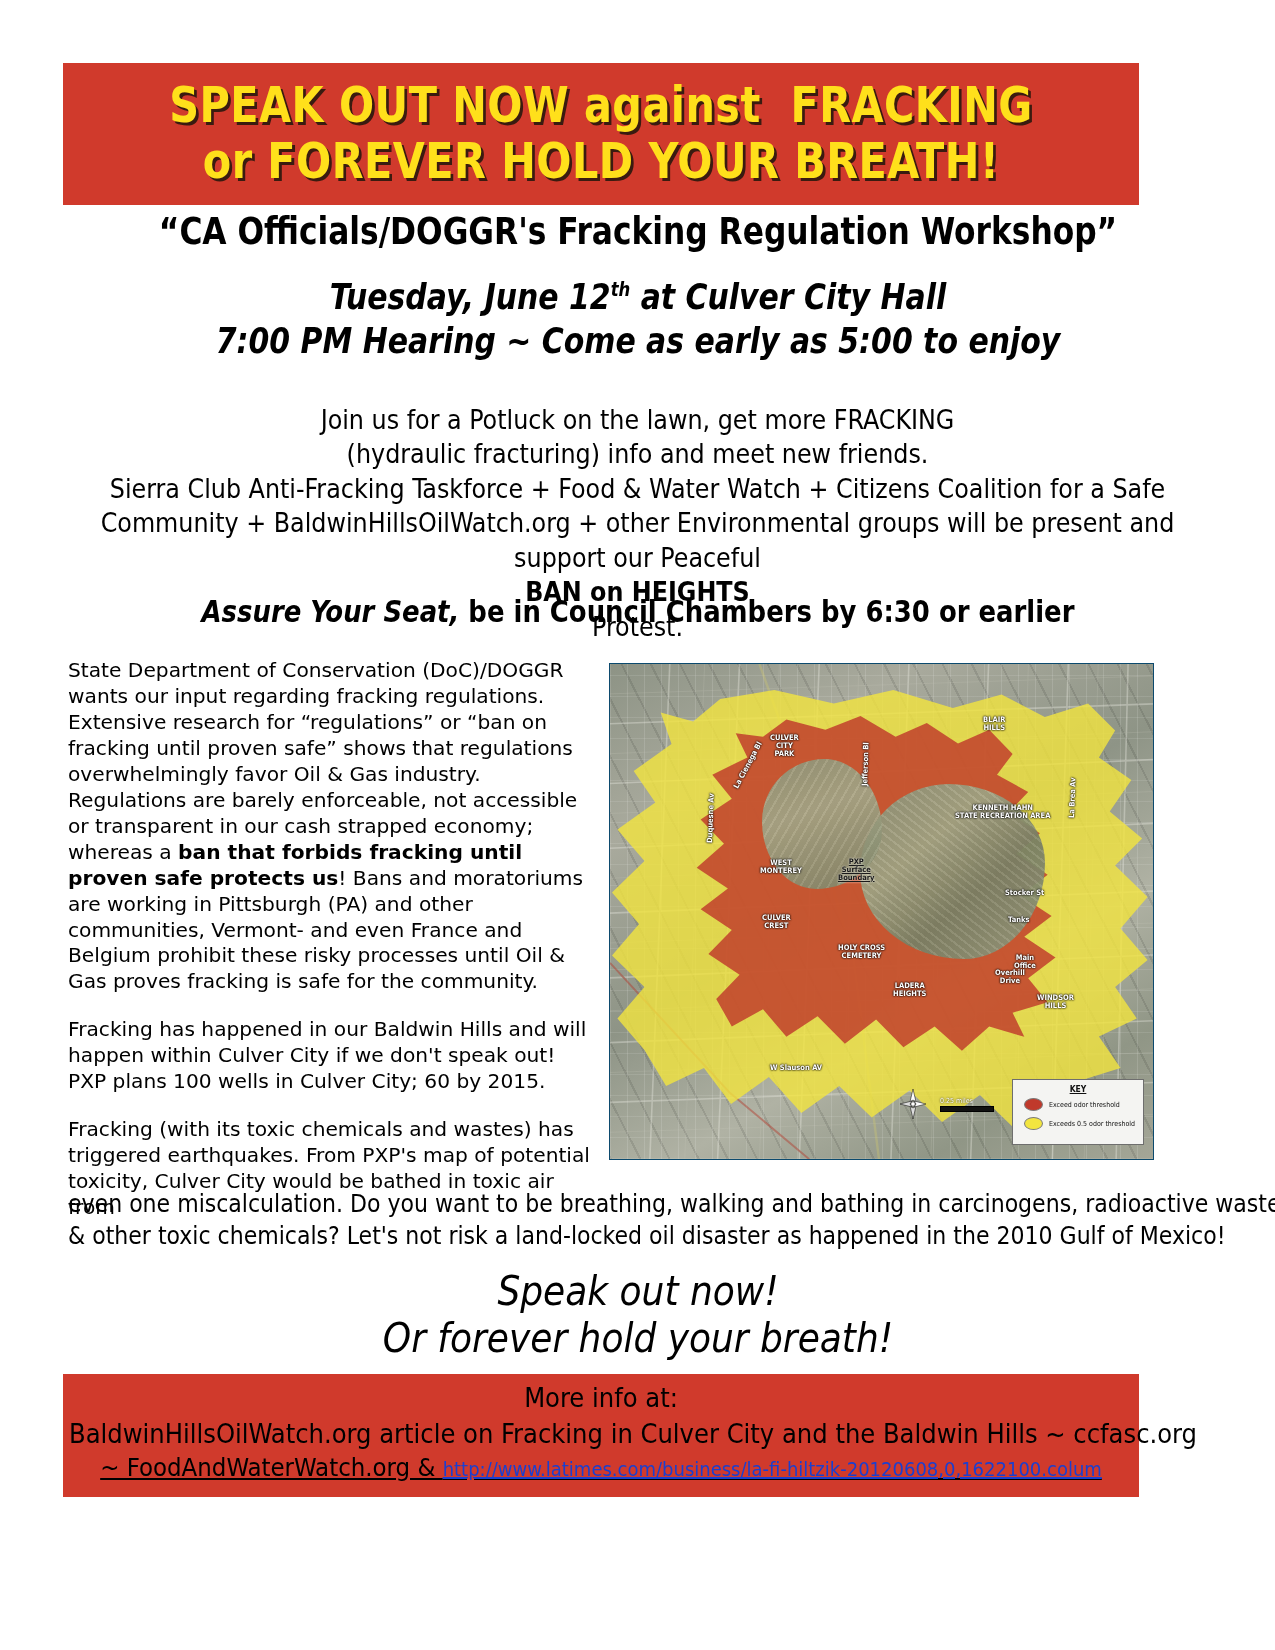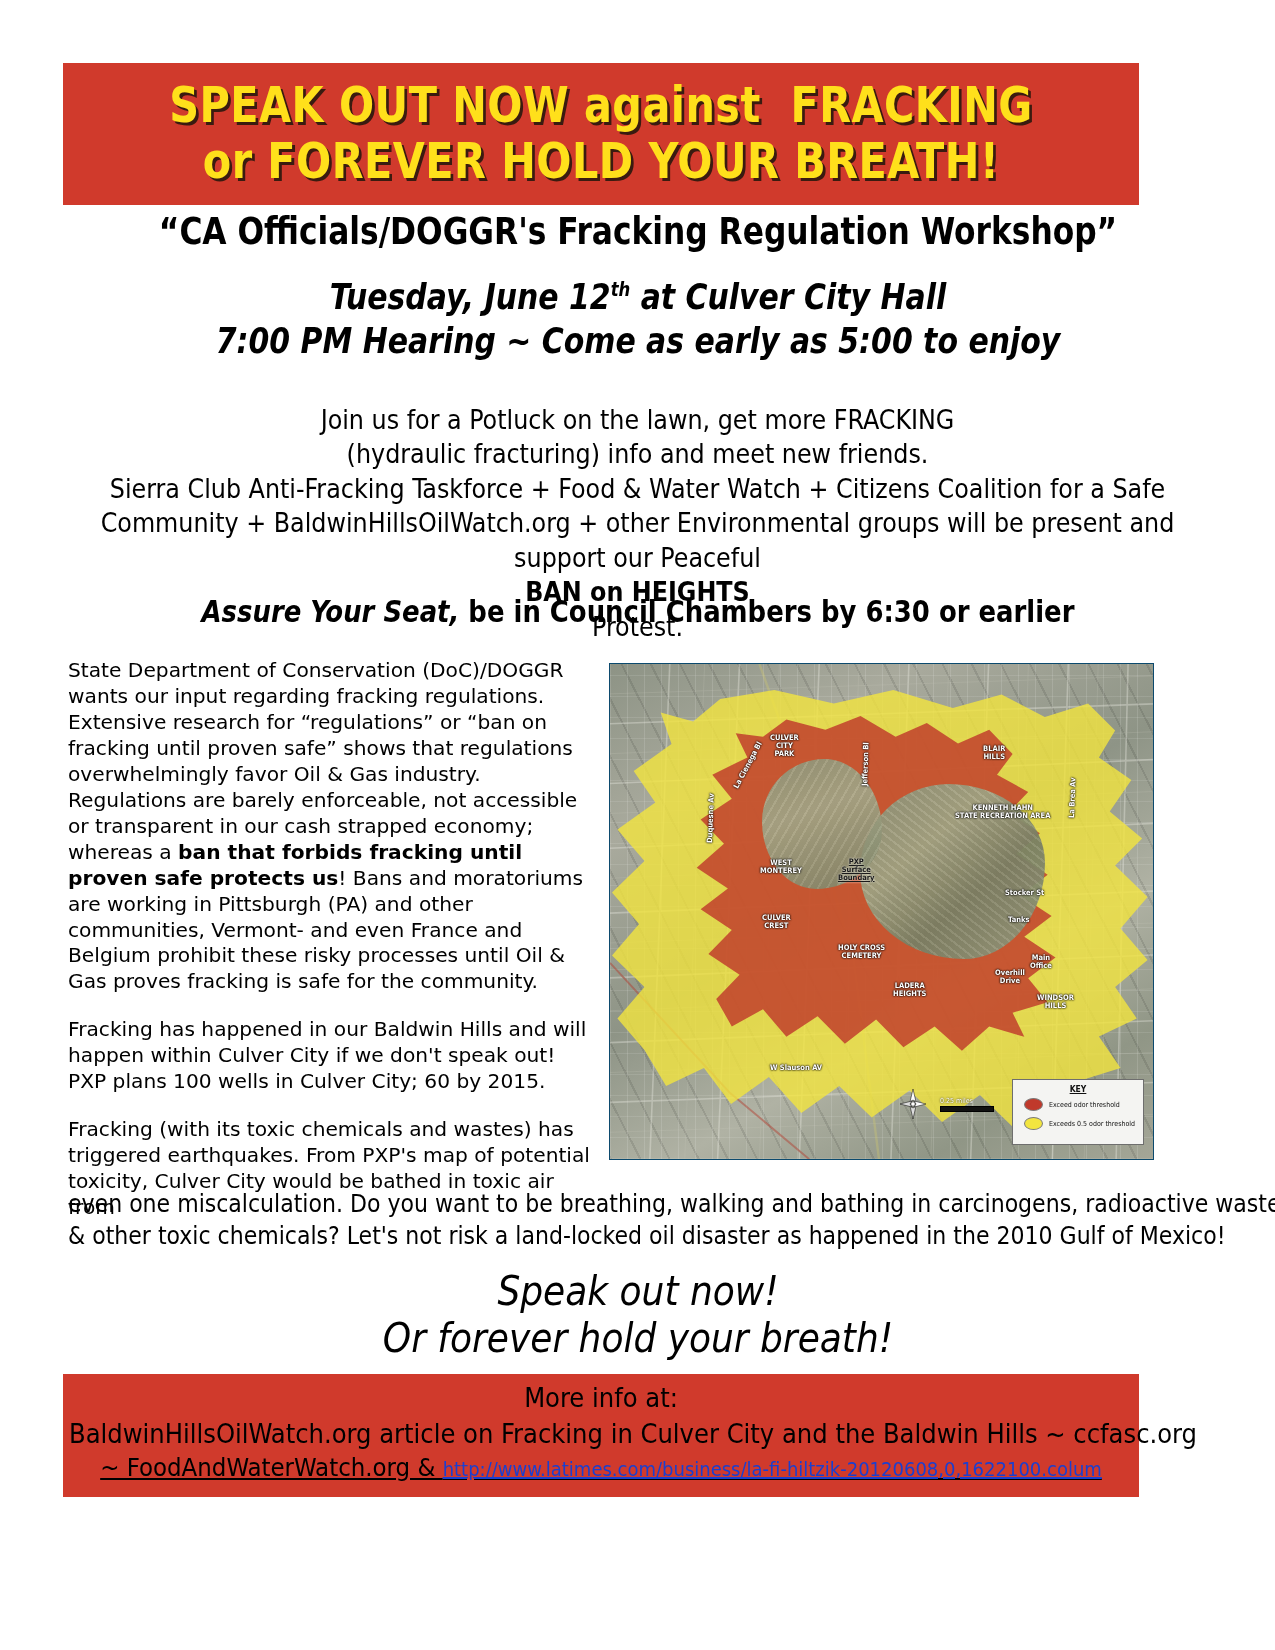--- a/index.html
+++ b/index.html
@@ -445,36 +445,36 @@
 
     <div class="yellow-zone"></div>
     <div class="red-zone"></div>
     <div class="hill-core"></div>
     <div class="hill-core2"></div>
 
     <div id="map-labels">
         <div class="map-label " style="left: 160px; top: 70px;">CULVER
 CITY
 PARK</div>
-        <div class="map-label " style="left: 325px; top: 81px; padding-left: 48px;">BLAIR
+        <div class="map-label " style="left: 325px; top: 52px; padding-left: 48px;">BLAIR
 HILLS</div>
         <div class="map-label " style="left: 283px; top: 318px;">LADERA
 HEIGHTS</div>
         <div class="map-label " style="left: 427px; top: 330px;">WINDSOR
 HILLS</div>
         <div class="map-label " style="left: 228px; top: 280px;">HOLY CROSS
 CEMETERY</div>
         <div class="map-label " style="left: 345px; top: 140px;">KENNETH HAHN
 STATE RECREATION AREA</div>
         <div class="map-label " style="left: 152px; top: 250px;">CULVER
 CREST</div>
         <div class="map-label " style="left: 150px; top: 195px;">WEST
 MONTEREY</div>
         <div class="map-label " style="left: 160px; top: 400px;">W Slauson AV</div>
-        <div class="map-label " style="left: 420px; top: 290px;">Main
+        <div class="map-label " style="left: 404px; top: 290px;">Main
 Office</div>
         <div class="map-label " style="left: 398px; top: 252px;">Tanks</div>
         <div class="map-label dark" style="left: 228px; top: 194px; text-decoration: underline;">PXP
 Surface
 Boundary</div>
         <div class="map-label rot" style="left: 126px; top: 120px;">La Cienega Bl</div>
         <div class="map-label rot2" style="left: 255px; top: 118px;">Jefferson Bl</div>
         <div class="map-label rot2" style="left: 462px; top: 150px;">La Brea Av</div>
         <div class="map-label " style="left: 395px; top: 225px;">Stocker St</div>
         <div class="map-label rot2" style="left: 100px; top: 175px;">Duquesne Av</div>

